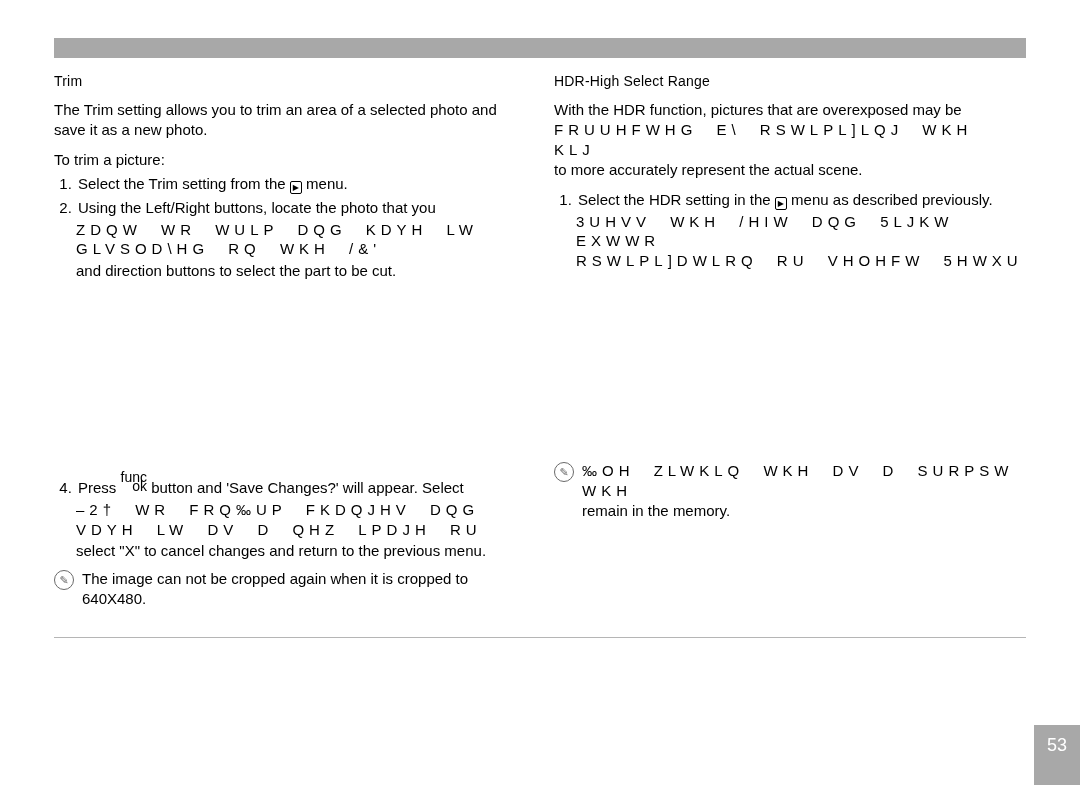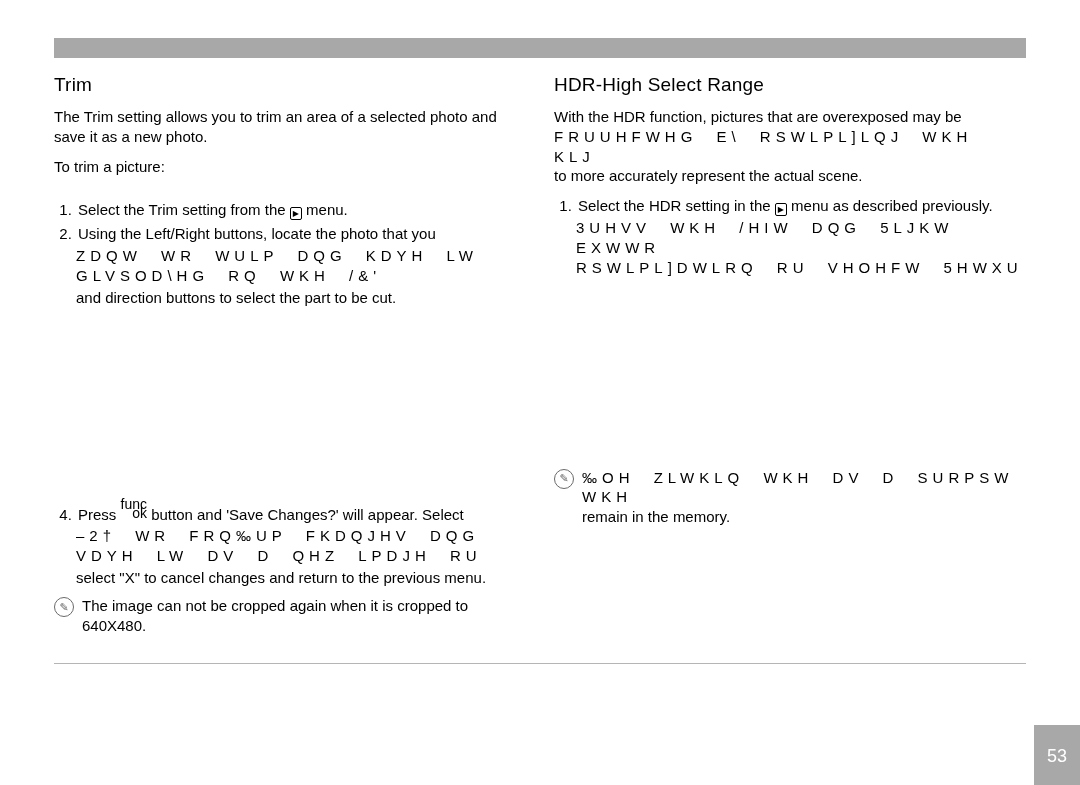--- a/index.html
+++ b/index.html
@@ -1,36 +1,36 @@
 <!DOCTYPE html>
 <html><head>
 <meta charset="utf-8">
 <style>
   * { box-sizing: border-box; margin: 0; padding: 0; }
   html, body { width: 1080px; height: 785px; font-family: Arial, Helvetica, sans-serif; background: #fff; color: #000; }
   .page { position: relative; width: 1080px; height: 785px; padding: 38px 54px 24px 54px; }
   .header-bar { height: 20px; background: #a8a8a8; margin-bottom: 14px; }
   .columns { display: flex; gap: 28px; }
   .col { flex: 1; font-size: 15px; line-height: 1.32; font-weight: 500; }
-  .heading { font-size: 19px; font-weight: 400; margin-bottom: 10px; letter-spacing: 0.2px; }
+  .heading { font-size: 14px; font-weight: 400; margin-bottom: 10px; letter-spacing: 0.2px; }
   .para { margin-bottom: 10px; }
-  .sub { margin-top: 4px; margin-bottom: 24px; }
+  .sub { margin-top: 4px; margin-bottom: 4px; }
   ol { list-style: decimal; padding-left: 22px; }
   ol li { margin-bottom: 4px; padding-left: 2px; }
   .ol-gap { margin-top: 192px; }
   .menu-icon { display: inline-block; vertical-align: -2px; border: 1.4px solid #000; border-radius: 2px; padding: 0 2px 0 2px; font-size: 10px; line-height: 11px; height: 13px; }
   .menu-icon::before { content: "▶"; font-size: 8px; position: relative; top: -1px; }
   .func-ok { display: inline-block; font-size: 14px; line-height: 9px; vertical-align: 2px; }
   .func-ok .top { display:block; }
   .func-ok .bot { display:block; text-align: right; }
   .note-row { display: flex; align-items: flex-start; gap: 8px; margin-top: 8px; }
   .note-icon { flex: 0 0 auto; width: 20px; height: 20px; border: 1.5px solid #6a6a6a; border-radius: 50%; display: flex; align-items: center; justify-content: center; font-size: 11px; color: #6a6a6a; margin-top: 1px; }
   .note-text { flex: 1; }
   .footer-sep { border: none; border-top: 1px solid #b5b5b5; margin-top: 28px; }
-  .page-number { position: absolute; right: 0; bottom: 0; width: 46px; height: 60px; background: #a8a8a8; color: #fff; font-size: 18px; font-weight: 500; display: flex; align-items: flex-start; justify-content: center; padding-top: 21px; }
+  .page-number { position: absolute; right: 0; bottom: 0; width: 46px; height: 60px; background: #a8a8a8; color: #fff; font-size: 18px; font-weight: 500; display: flex; align-items: flex-start; justify-content: center; padding-top: 10px; }
   .spaced { letter-spacing: 5px; word-spacing: 10px; }
   .spaced-line { letter-spacing: 5px; word-spacing: 10px; margin-top: -2px; margin-bottom: 2px; padding-left: 22px; }
   .indent { padding-left: 22px; margin-bottom: 4px;}
   .col-right .note-row { margin-top: 14px; }
 </style>
 </head>
 <body>
 
 <div class="page">
   <div class="header-bar"></div>

